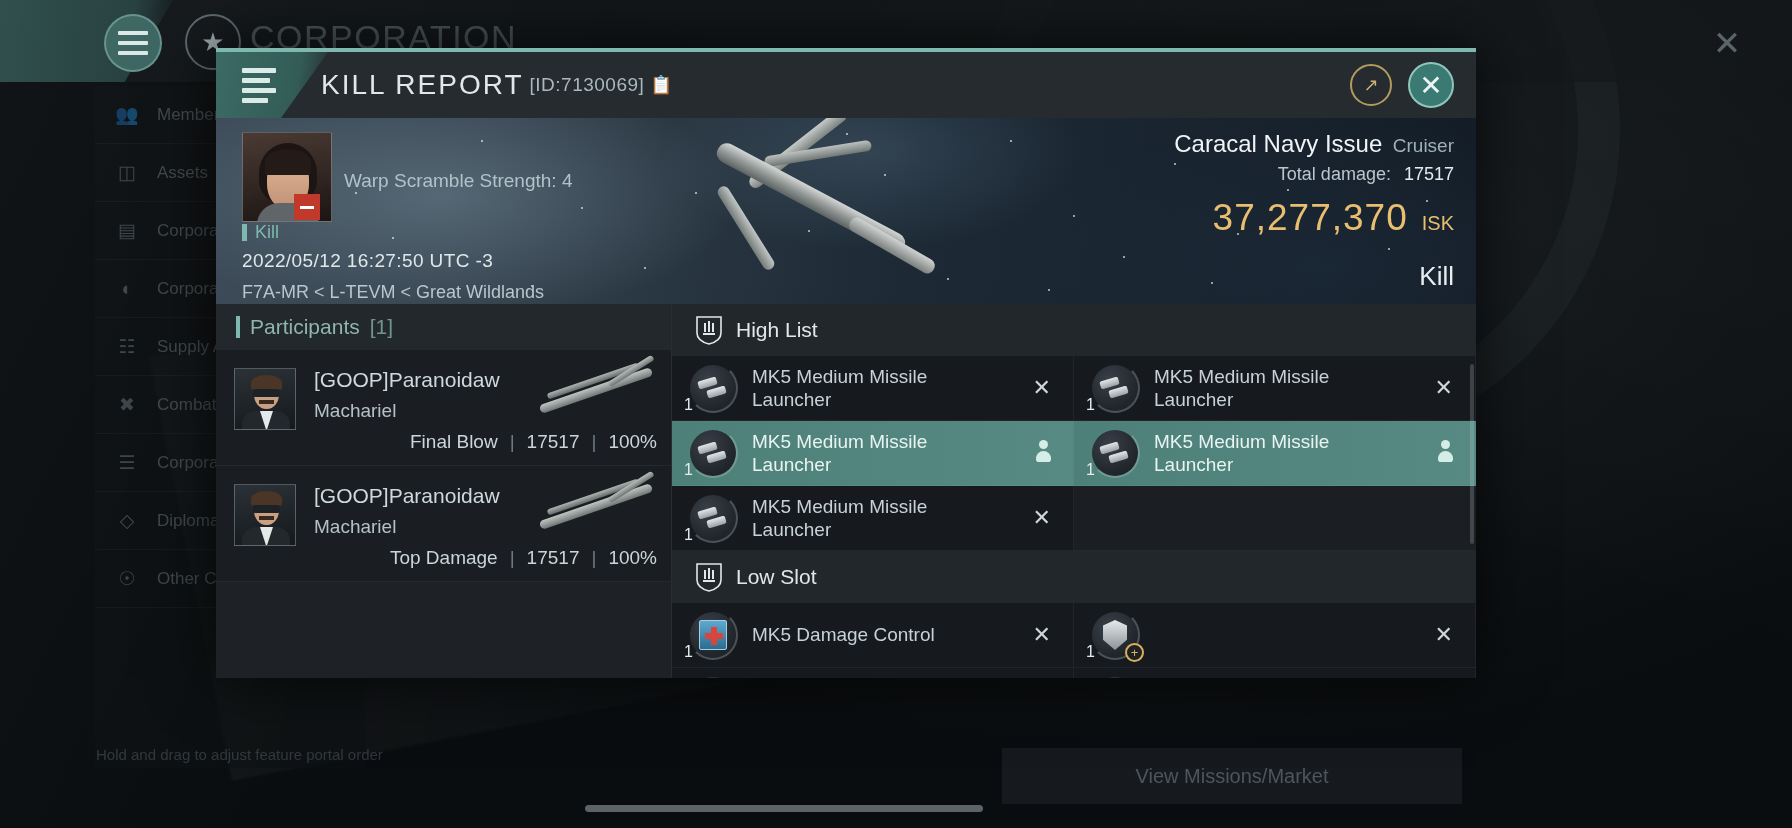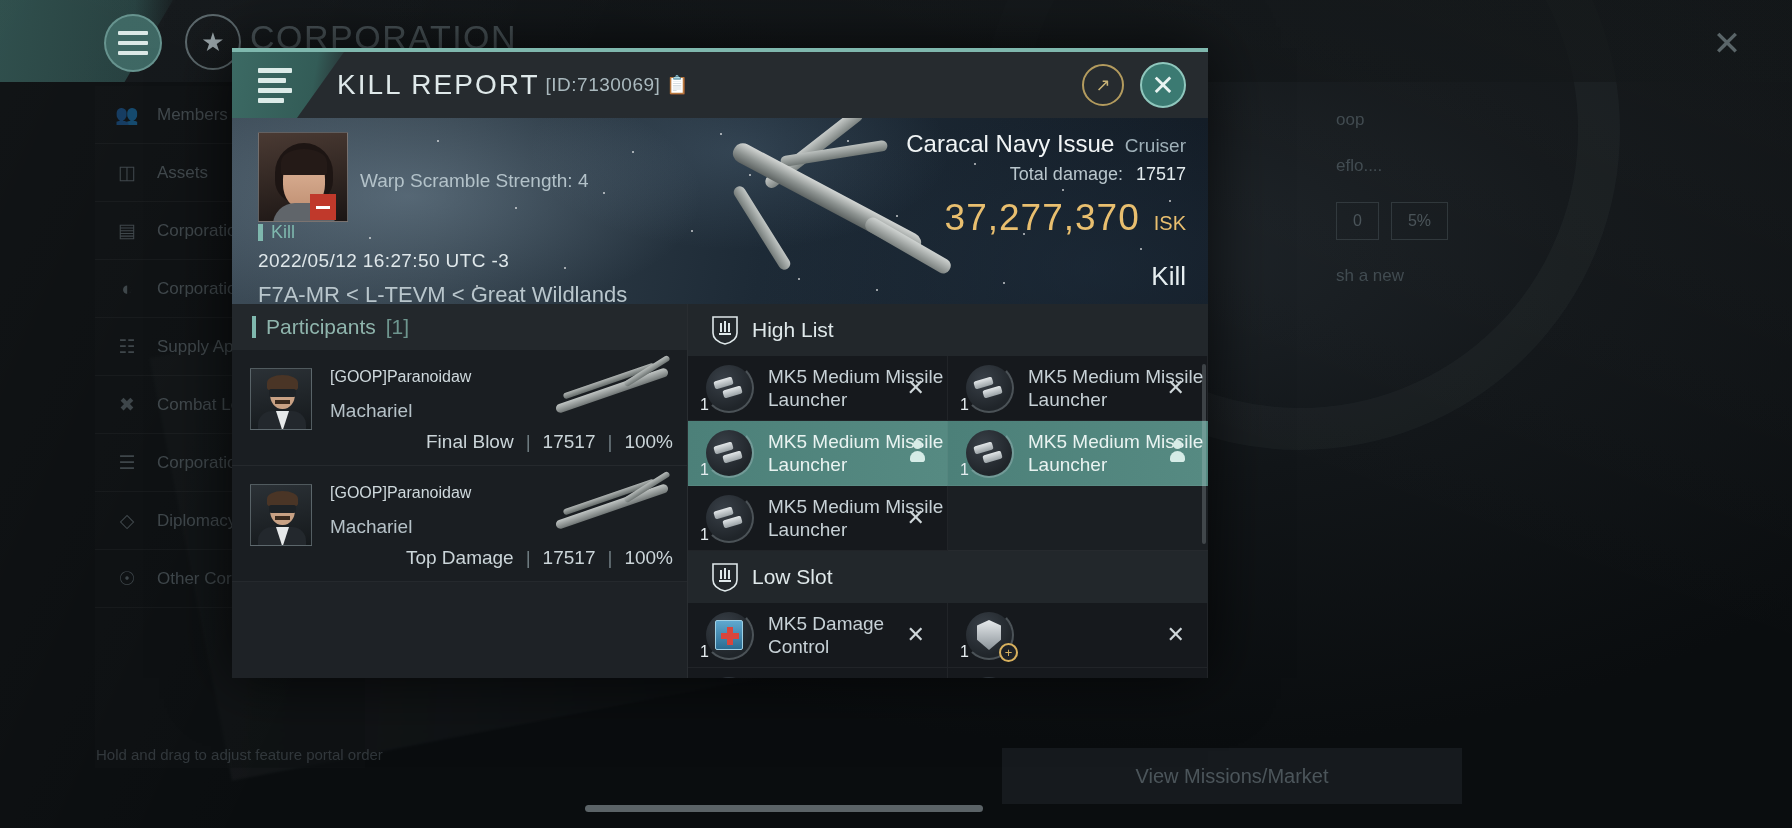--- a/index.html
+++ b/index.html
@@ -110,22 +110,22 @@
     display:flex; align-items:center; justify-content:center;
     color: rgba(150,168,175,0.42); font-size: 20px;
   }
   #bg-scroll-handle {
     position: absolute; left: 585px; bottom: 16px; width: 398px; height: 7px;
     background: rgba(190,205,210,0.45); border-radius: 4px;
   }
 
   
   #kr-modal {
-    position: absolute; left: 232px; top: 48px;
-    width: 976px; height: 630px;
+    position: absolute; left: 216px; top: 48px;
+    width: 1260px; height: 630px;
     background: #8b5cf6;
     box-shadow: 0 0 60px rgba(0,0,0,0.75);
     overflow: hidden;
   }
   #kr-topline { height: 4px; width: 100%; background: #7fb8ae; }
 
   #kr-header {
     position: relative; height: 66px;
     background: #262b2f;
     display: flex; align-items: center;
@@ -259,21 +259,21 @@
     position: absolute; left: 26px; top: 104px;
     font-size: 18px; color: #7fb8ae; display: flex; align-items: center; gap: 8px;
   }
   #kill-tag .bar { width: 5px; height: 17px; background: #7fb8ae; display:block; }
   #kill-date {
     position: absolute; left: 26px; top: 132px;
     font-size: 19px; color: #dfe7ea; letter-spacing: 0.4px;
   }
   #kill-loc {
     position: absolute; left: 26px; top: 164px;
-    font-size: 22px; color: #b9c6cc;
+    font-size: 18px; color: #b9c6cc;
   }
 
   #ship-info { position: absolute; right: 22px; top: 12px; text-align: right; }
   #ship-name { font-size: 24px; color: #f0f4f5; }
   #ship-class { font-size: 19px; color: #9fb0b8; margin-left: 6px; }
   #total-damage { margin-top: 6px; font-size: 18px; color: #b9c6cc; }
   #total-damage b { font-weight: 400; color: #e3ebee; margin-left: 8px; }
   #isk-line { margin-top: 12px; display: flex; align-items: baseline; justify-content: flex-end; gap: 14px; }
   #isk-amount { font-size: 37px; color: #e9bf6f; letter-spacing: 1px; }
   #isk-label { font-size: 20px; color: #e9bf6f; }
@@ -322,21 +322,21 @@
     position: absolute; left: 24px; top: 31px; width: 15px; height: 4px; background: #3a2a1e;
   }
   .p-portrait .ph-suit {
     position: absolute; left: 7px; top: 42px; width: 48px; height: 22px;
     background: #23282d; border-radius: 14px 14px 0 0;
   }
   .p-portrait .ph-shirt {
     position: absolute; left: 25px; top: 42px; width: 13px; height: 20px;
     background: #e6e9ea; clip-path: polygon(0 0,100% 0,50% 100%);
   }
-  .p-name { position: absolute; left: 98px; top: 18px; font-size: 16px; color: #cfd9dd; }
+  .p-name { position: absolute; left: 98px; top: 18px; font-size: 21px; color: #cfd9dd; }
   .p-ship { position: absolute; left: 98px; top: 50px; font-size: 19px; color: #b5c1c7; }
   .p-stats {
     position: absolute; right: 14px; bottom: 12px;
     font-size: 19px; color: #cbd5d9; display: flex; align-items: center; gap: 12px;
   }
   .p-stats .sep { color: #6f7c82; }
   .p-shipart {
     position: absolute; right: 10px; top: 8px; width: 130px; height: 60px;
     opacity: .92;
   }

